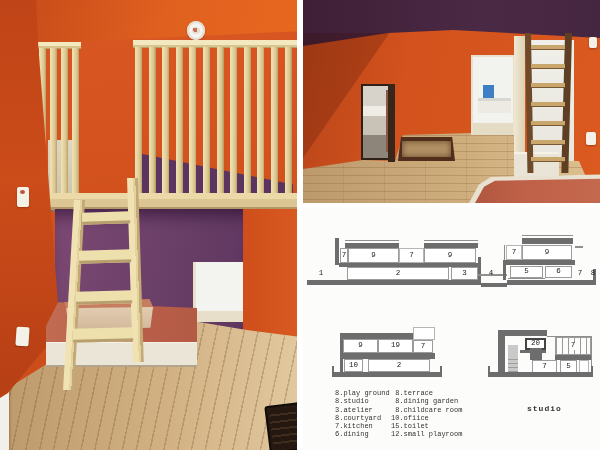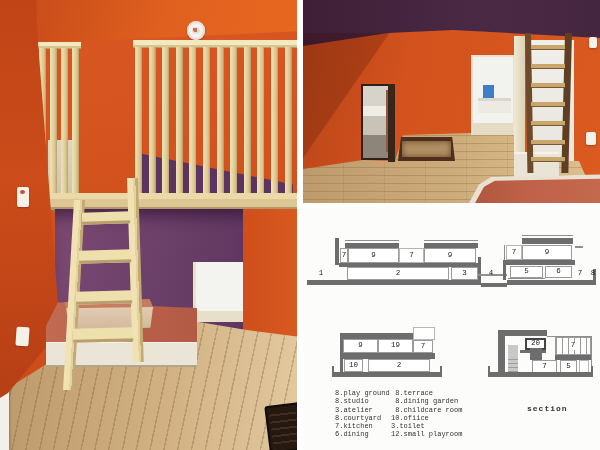--- a/index.html
+++ b/index.html
@@ -336,20 +336,20 @@
       <div class="legend-line">3.atelier</div>
       <div class="legend-line">8.courtyard</div>
       <div class="legend-line">7.kitchen</div>
       <div class="legend-line">6.dining</div>
     </div>
     <div class="legend-col" id="legend-col2">
       <div class="legend-line"> 8.terrace</div>
       <div class="legend-line"> 8.dining garden</div>
       <div class="legend-line"> 8.childcare room</div>
       <div class="legend-line">10.ofiice</div>
-      <div class="legend-line">3.toilet</div>
+      <div class="legend-line">15.toilet</div>
       <div class="legend-line">12.small playroom</div>
     </div>
 
-    <div class="caption">section</div>
+    <div class="caption">studio</div>
   </div>
 
 </div>
 
 </body></html>

